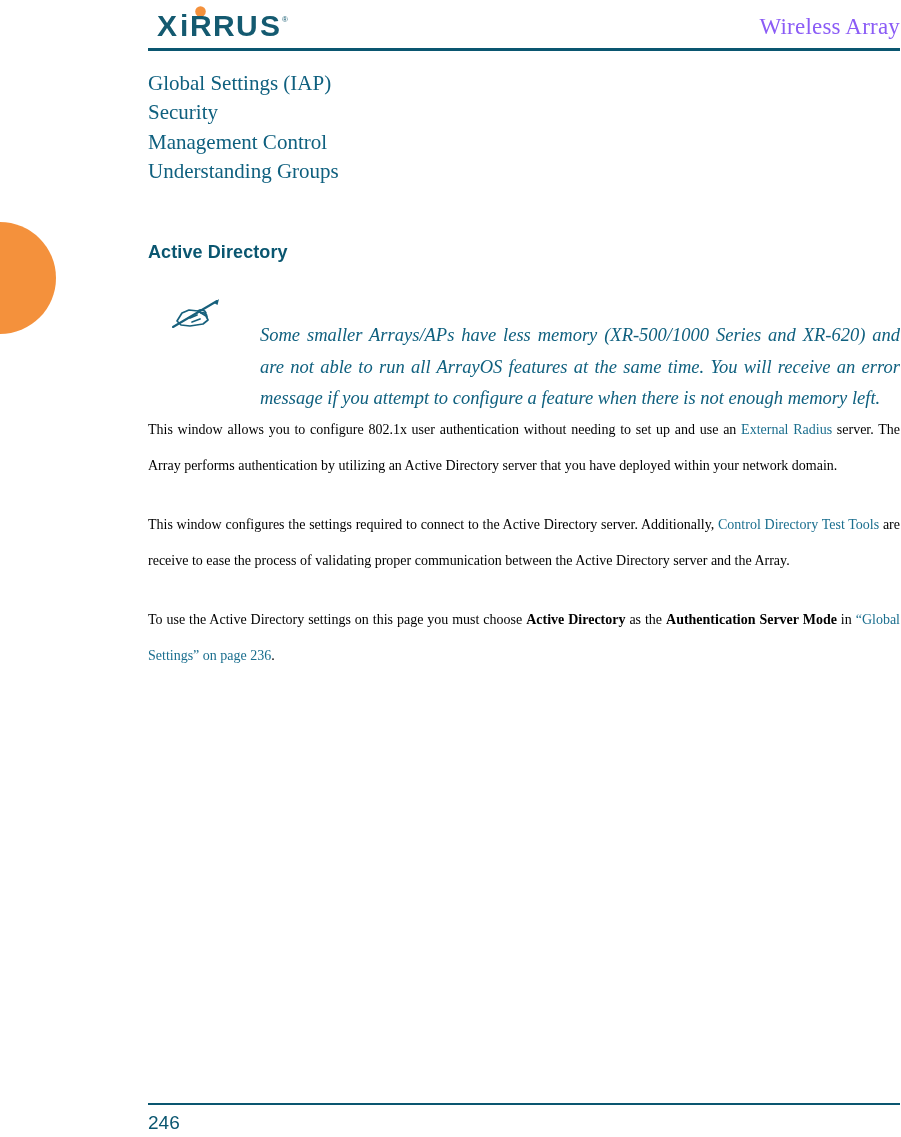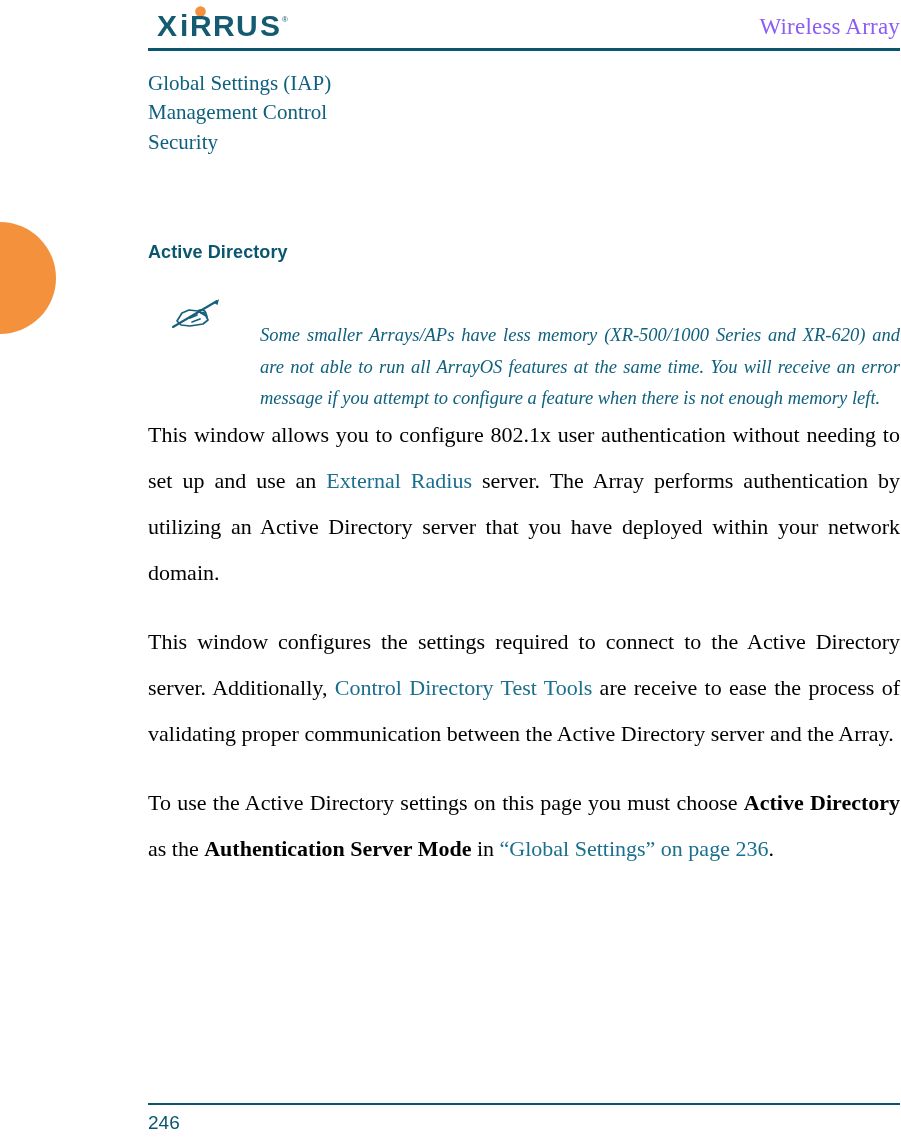--- a/index.html
+++ b/index.html
@@ -134,22 +134,22 @@
   
   .body-block {
     position: absolute;
     left: 148px;
     top: 412px;
     width: 752px;
   }
   p.para {
     margin: 0 0 23px 0;
     font-family: "Liberation Serif", serif;
-    font-size: 22px;
-    line-height: 46px;
+    font-size: 14px;
+    line-height: 36px;
     color: #000000;
     text-align: justify;
     text-justify: inter-word;
     hyphens: none;
   }
   p.para:last-child { margin-bottom: 12px; }
   .xref {
     color: #1a6e8e;
     text-decoration: none;
   }
@@ -214,22 +214,23 @@
         <text x="125" y="16" fill="#145a70" font-family="Liberation Sans, sans-serif" font-size="8">®</text>
       </svg>
     </div>
 
     <div class="header-title">Wireless Array</div>
   </div>
   <div class="header-rule"></div>
 
   <div class="navlist">
     <a href="#" class="navlist-item">Global Settings (IAP)</a>
+    <a href="#" class="navlist-item">Security</a>
     <a href="#" class="navlist-item">Management Control</a>
-    <a href="#" class="navlist-item">Security</a>
+    <a href="#" class="navlist-item">Understanding Groups</a>
   </div>
 
   <div class="section-heading">Active Directory</div>
 
   <div class="note">
     <div class="note-icon">
       <svg viewBox="0 0 54 38" width="54" height="38" aria-hidden="true">
         <g fill="none" stroke="#17607c" stroke-width="1.7" stroke-linejoin="round" stroke-linecap="round">
           <path d="M7 27 L12 19 L19 16 L28 17 L36 22 L38 26 L33 30 L20 32 L11 31 Z"></path>
           <path d="M20 24 L27 21"></path>

